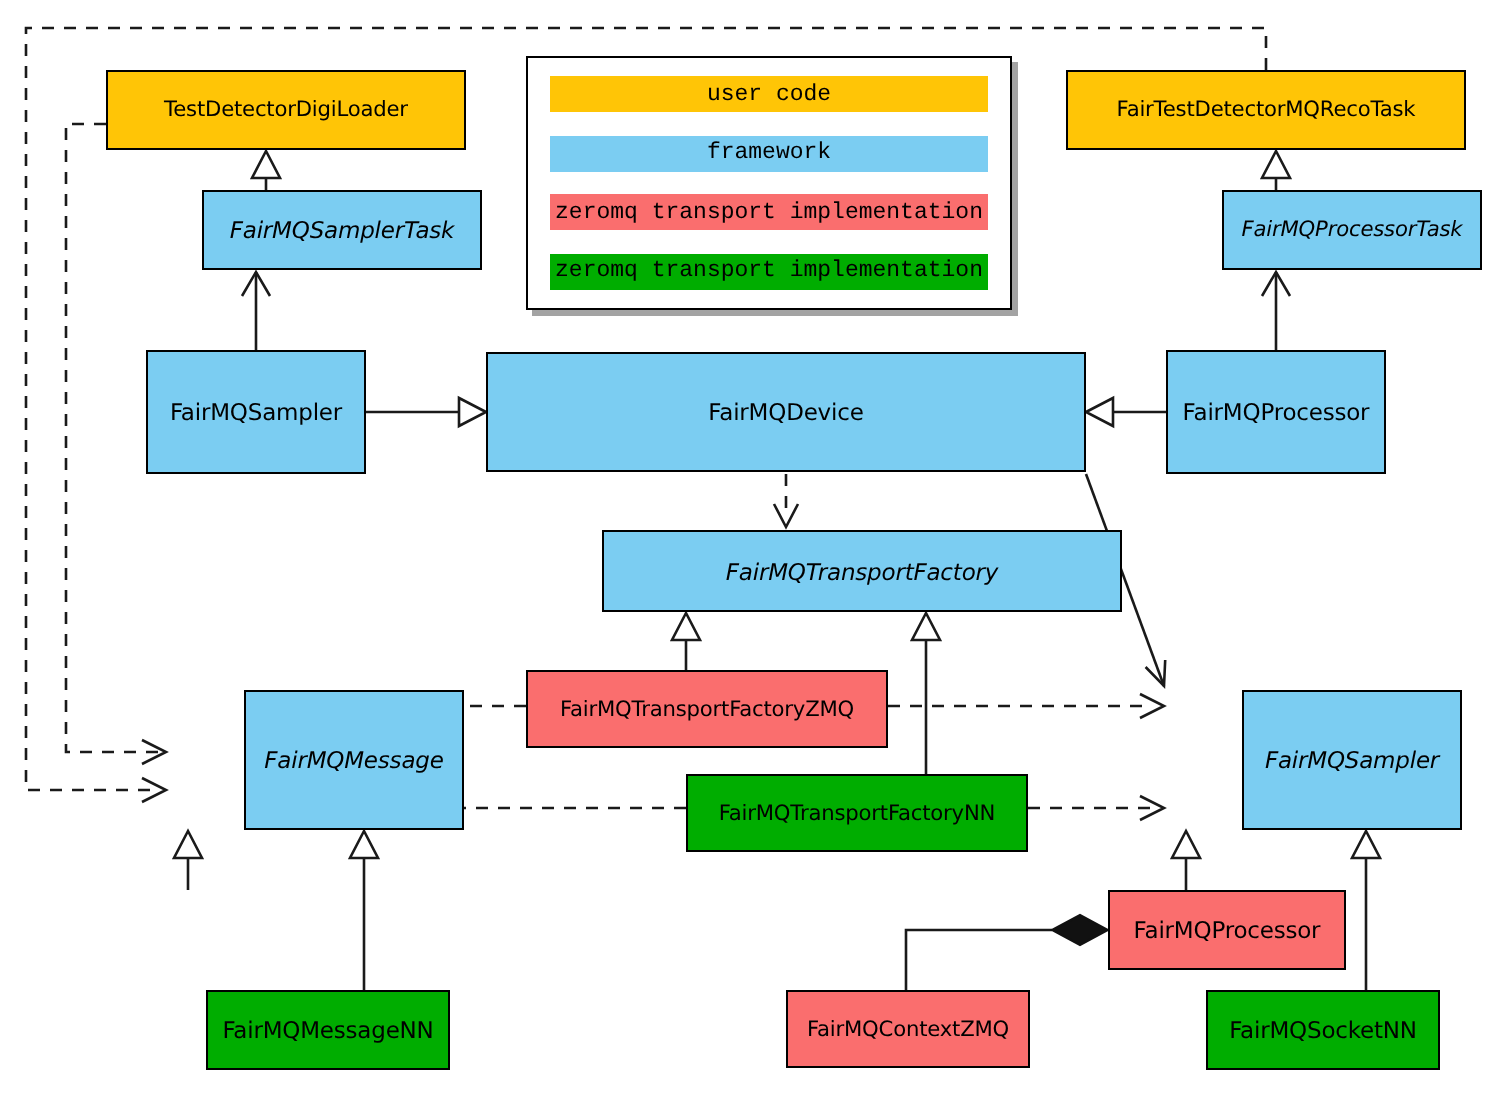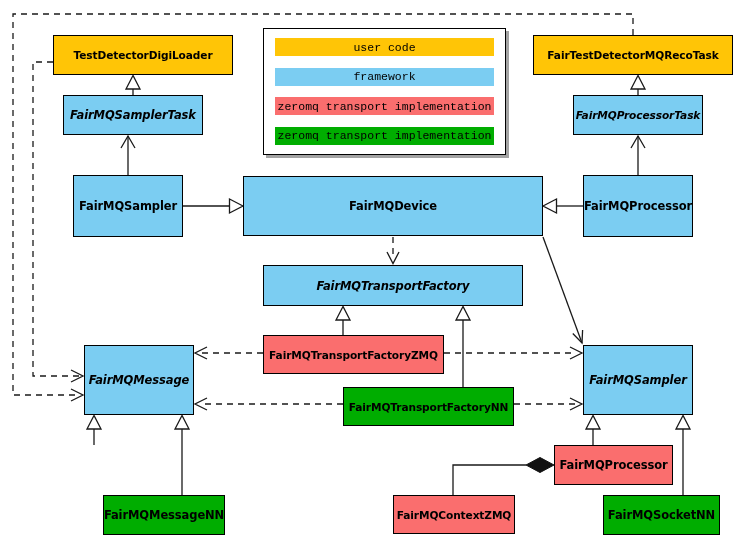--- a/index.html
+++ b/index.html
@@ -4,23 +4,23 @@
 <style>
   html,body{margin:0;padding:0;background:#ffffff;}
   .canvas{
     position:relative;width:748px;height:549px;background:#ffffff;
     font-family:"DejaVu Sans","Liberation Sans",sans-serif;overflow:hidden;
   }
   .edges{position:absolute;left:0;top:0;width:748px;height:549px;pointer-events:none;}
   .node{
     position:absolute;box-sizing:border-box;border:1.4px solid #000;
     display:flex;align-items:center;justify-content:center;text-align:center;
-    font-weight:bold;font-size:11.5px;color:#000;letter-spacing:-0.1px;white-space:nowrap;
+    font-weight:normal;font-size:11.5px;color:#000;letter-spacing:-0.1px;white-space:nowrap;
   }
-  .node.abstract{font-style:italic;}
+  .node.abstract{font-style:italic;margin-left:38px;}
   .node.long{font-size:10.6px;}
   .user{background:#FFC506;}
   .framework{background:#7BCDF2;}
   .zmq{background:#FA6E6E;}
   .nn{background:#00AD00;}
   .legend{
     position:absolute;left:263px;top:28px;width:243px;height:127px;box-sizing:border-box;
     background:#ffffff;border:1.6px solid #000;box-shadow:3px 3px 0 #a3a3a3;
     display:flex;flex-direction:column;justify-content:space-between;padding:9px 11px;
   }

